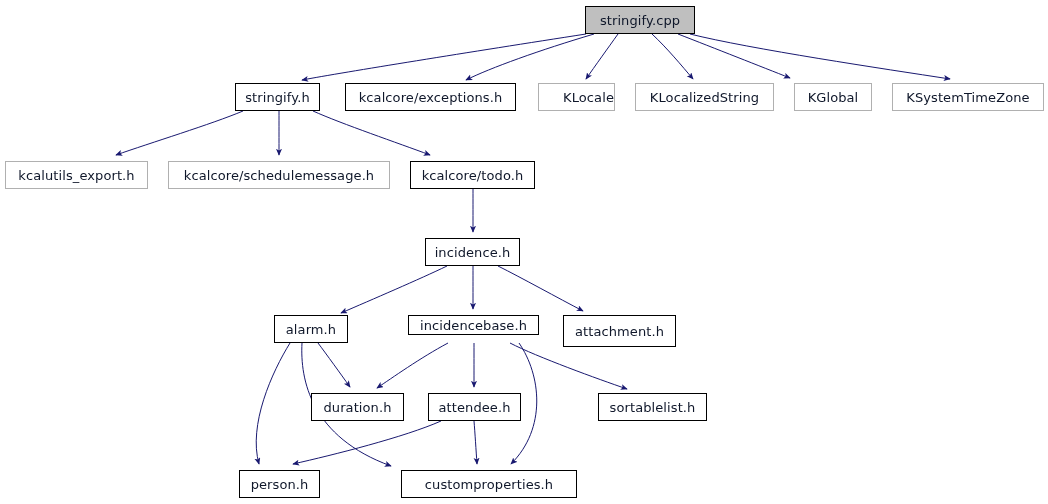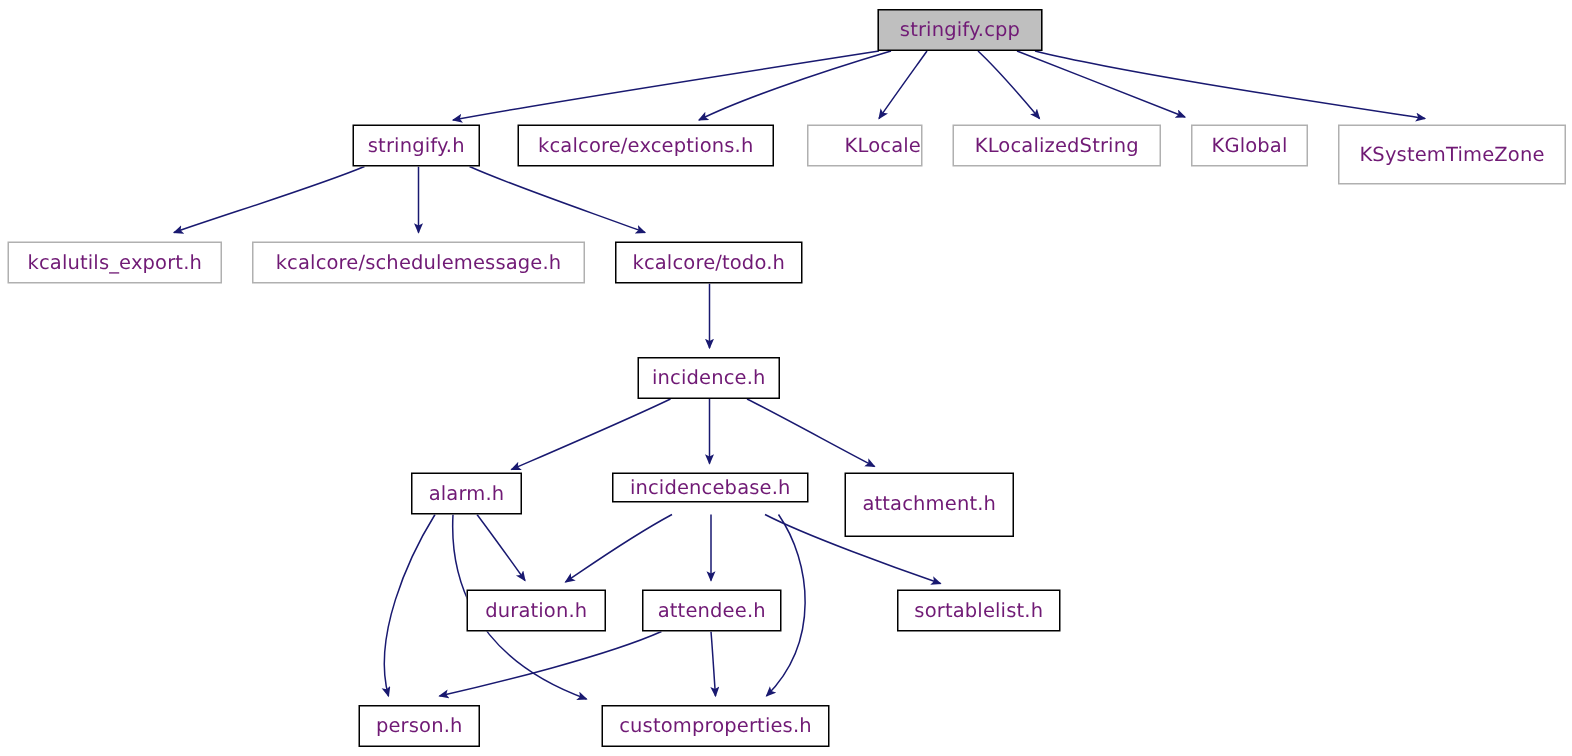--- a/index.html
+++ b/index.html
@@ -23,21 +23,21 @@
     height: 504px;
   }
   .gnode {
     position: absolute;
     box-sizing: border-box;
     display: flex;
     align-items: center;
     justify-content: center;
     background: #ffffff;
     border: 1px solid #000000;
-    color: #701a75;
+    color: #0f172a;
     font-size: 13px;
     line-height: 1;
     white-space: nowrap;
     letter-spacing: 0.1px;
     z-index: 2;
   }
   .gnode.root {
     background: #bfbfbf;
     border: 1px solid #000000;
   }
@@ -96,53 +96,53 @@
       </div>
       <div class="gnode ext" style="left: 538px; top: 83px; width: 77px; height: 28px; justify-content: flex-end;">
         <span class="gnode-label">KLocale</span>
       </div>
       <div class="gnode ext" style="left: 635px; top: 83px; width: 139px; height: 28px;">
         <span class="gnode-label">KLocalizedString</span>
       </div>
       <div class="gnode ext" style="left: 794px; top: 83px; width: 78px; height: 28px;">
         <span class="gnode-label">KGlobal</span>
       </div>
-      <div class="gnode ext" style="left: 892px; top: 83px; width: 152px; height: 40px;">
+      <div class="gnode ext" style="left: 892px; top: 83px; width: 152px; height: 28px;">
         <span class="gnode-label">KSystemTimeZone</span>
       </div>
       <div class="gnode ext" style="left: 5px; top: 161px; width: 143px; height: 28px;">
         <span class="gnode-label">kcalutils_export.h</span>
       </div>
       <div class="gnode ext" style="left: 168px; top: 161px; width: 222px; height: 28px;">
         <span class="gnode-label">kcalcore/schedulemessage.h</span>
       </div>
       <div class="gnode" style="left: 410px; top: 161px; width: 125px; height: 28px;">
         <span class="gnode-label">kcalcore/todo.h</span>
       </div>
       <div class="gnode" style="left: 425px; top: 238px; width: 95px; height: 28px;">
         <span class="gnode-label">incidence.h</span>
       </div>
       <div class="gnode" style="left: 274px; top: 315px; width: 74px; height: 28px;">
         <span class="gnode-label">alarm.h</span>
       </div>
       <div class="gnode" style="left: 408px; top: 315px; width: 131px; height: 20px;">
         <span class="gnode-label">incidencebase.h</span>
       </div>
-      <div class="gnode" style="left: 563px; top: 315px; width: 113px; height: 43px;">
+      <div class="gnode" style="left: 563px; top: 315px; width: 113px; height: 32px;">
         <span class="gnode-label">attachment.h</span>
       </div>
       <div class="gnode" style="left: 311px; top: 393px; width: 93px; height: 28px;">
         <span class="gnode-label">duration.h</span>
       </div>
       <div class="gnode" style="left: 428px; top: 393px; width: 93px; height: 28px;">
         <span class="gnode-label">attendee.h</span>
       </div>
       <div class="gnode" style="left: 598px; top: 393px; width: 109px; height: 28px; text-align: center;">
         <span class="gnode-label">sortablelist.h</span>
       </div>
       <div class="gnode" style="left: 239px; top: 470px; width: 81px; height: 28px;">
         <span class="gnode-label">person.h</span>
       </div>
-      <div class="gnode" style="left: 401px; top: 470px; width: 152px; height: 28px;">
+      <div class="gnode" style="left: 401px; top: 470px; width: 176px; height: 28px;">
         <span class="gnode-label">customproperties.h</span>
       </div>
     </div>
 </div>
 
 </body></html>

